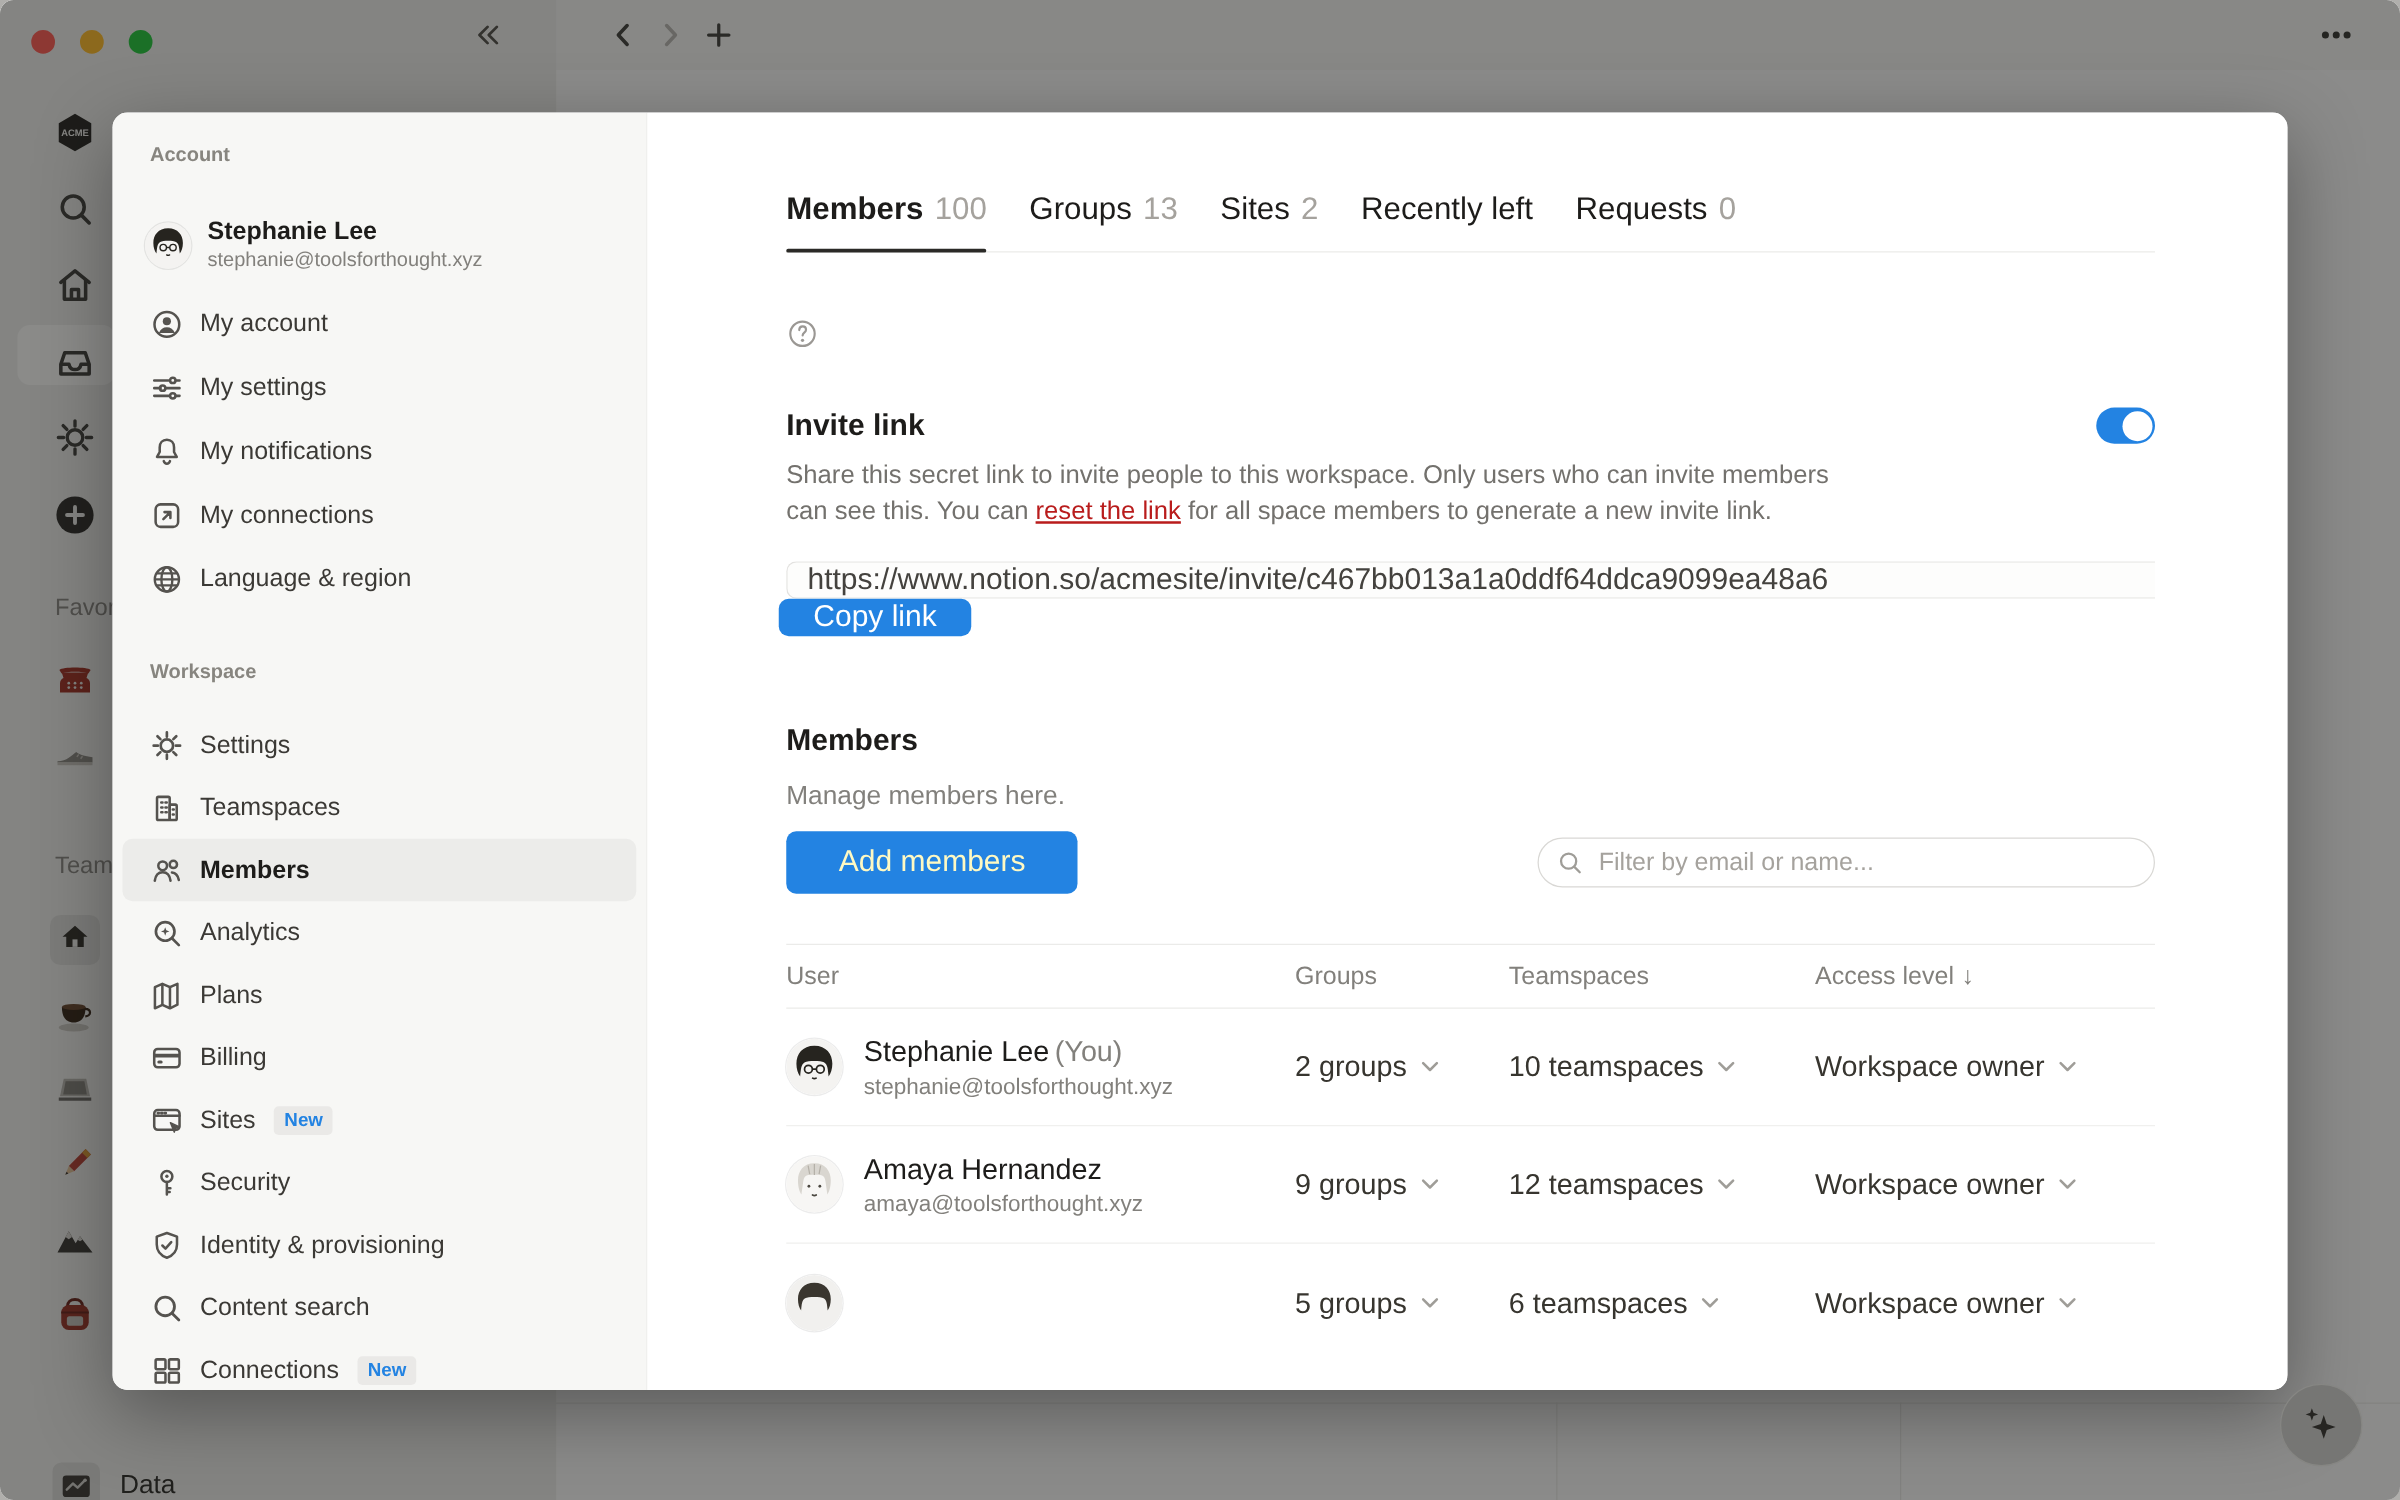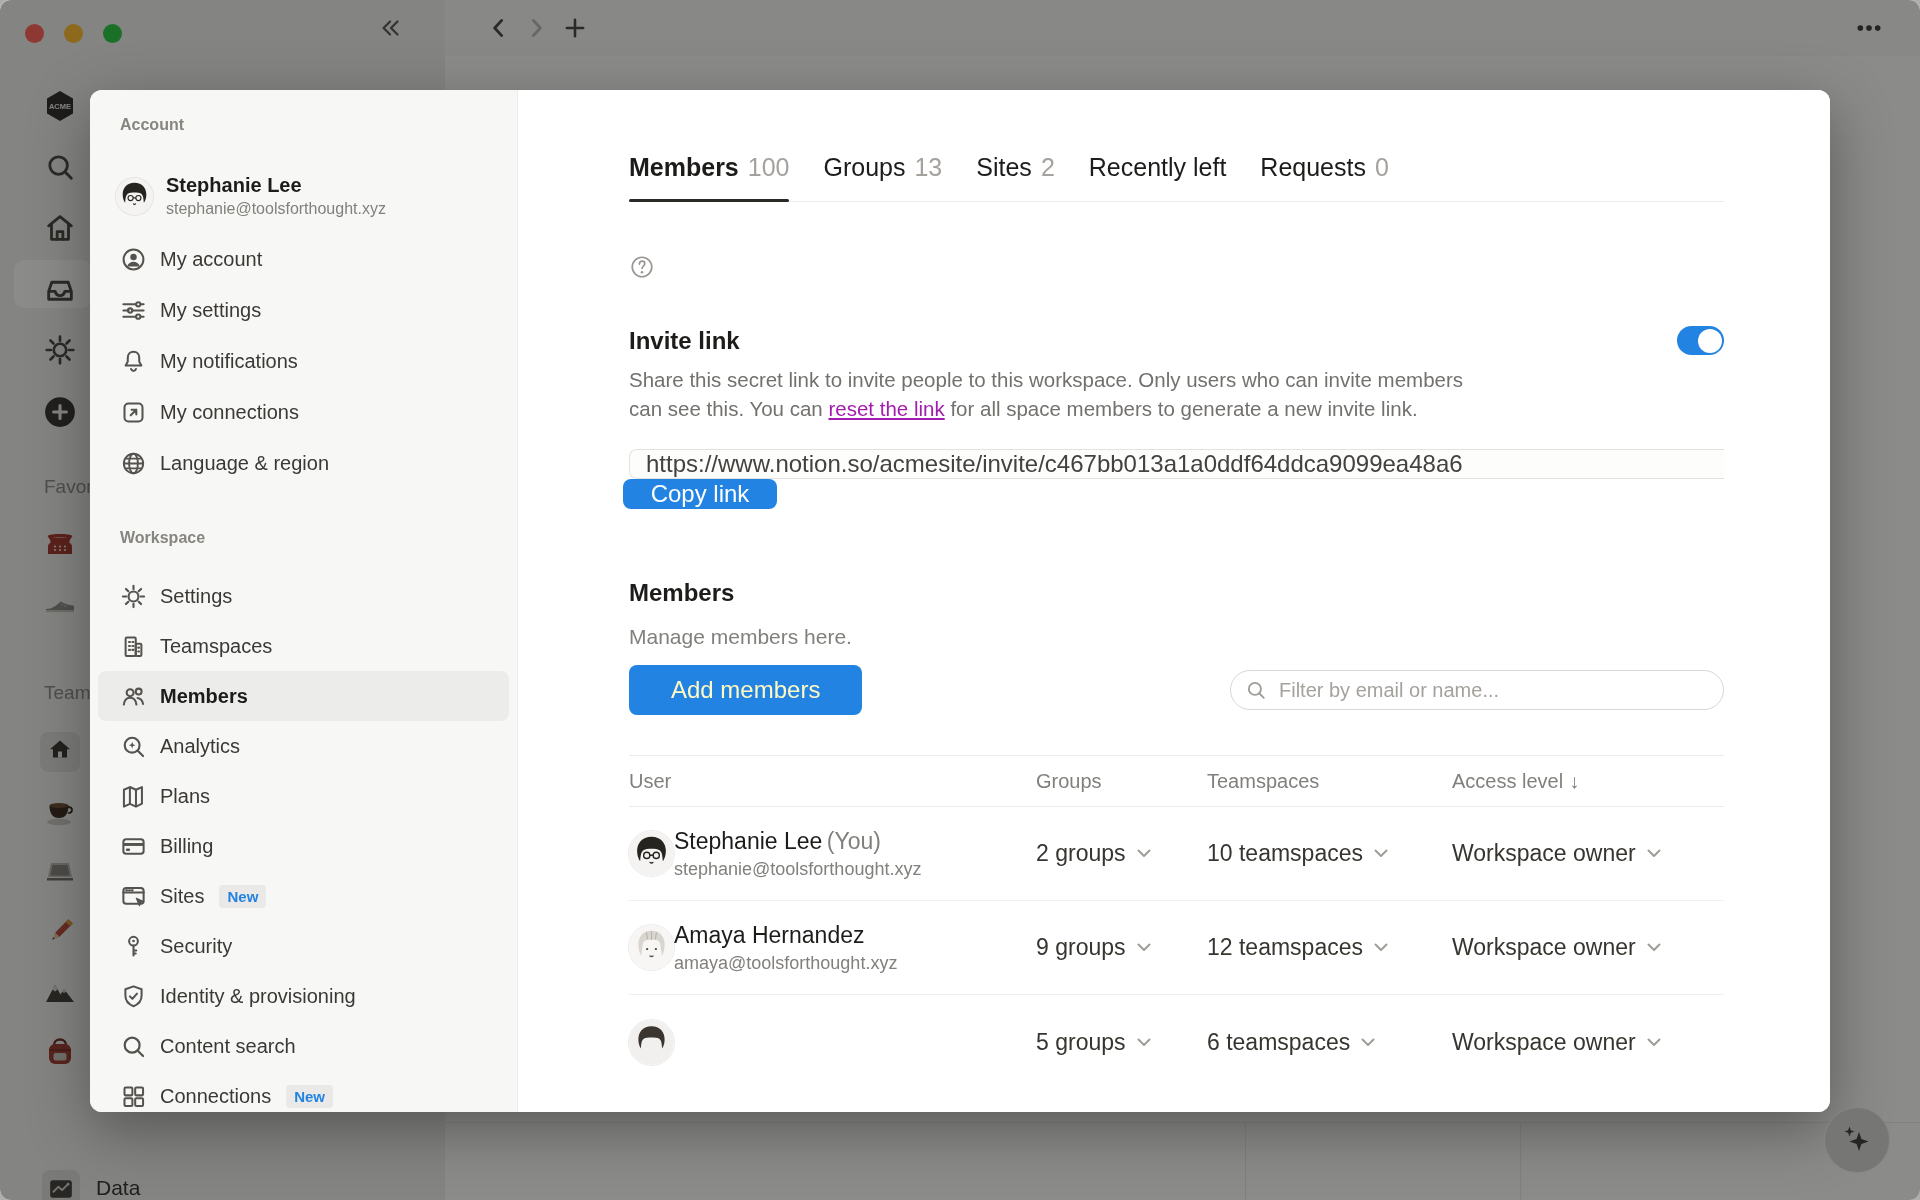--- a/index.html
+++ b/index.html
@@ -72,21 +72,21 @@
   .learn-txt{font-size:24px;}
   .q-ico{width:26px;height:26px;flex:none;color:#9b9894;}
   .q-ico svg{width:26px;height:26px;}
 
   .invite-head{margin-top:46px;display:flex;align-items:flex-end;justify-content:space-between;}
   .h2{font-size:24px;font-weight:700;color:#1d1c1a;}
   .toggle{width:47px;height:29px;border-radius:15px;background:#2383e2;position:relative;cursor:pointer;flex:none;}
   .toggle .knob{position:absolute;top:2.5px;right:2.5px;width:24px;height:24px;border-radius:50%;background:#fff;}
 
   .para{margin-top:10px;width:856px;font-size:20.5px;line-height:29px;color:#73716d;}
-  .para a{color:#a21caf;text-decoration:underline;cursor:pointer;}
+  .para a{color:#b91c1c;text-decoration:underline;cursor:pointer;}
 
   .url-row{margin-top:26px;display:flex;height:54px;flex-direction:column;}
   .url-input{flex:1;height:54px;border:1px solid #e3e2e0;border-right:none;border-radius:8px 0 0 8px;
     background:#fdfdfc;padding:0 16px;font-family:"Liberation Sans",sans-serif;font-size:24px;color:#44423e;outline:none;
     white-space:nowrap;overflow:hidden;}
   .copy-btn{width:154px;flex:none;border:none;border-radius:8px;margin-left:-6px;background:#2383e2;color:#fff;
     font-family:"Liberation Sans",sans-serif;font-size:24px;font-weight:500;cursor:pointer;}
 
   .members-title{margin-top:76px;}
   .subtitle{margin-top:18px;font-size:21px;color:#82807c;}
@@ -98,21 +98,21 @@
   .filter svg{width:22px;height:22px;color:#9f9d98;flex:none;}
   .filter input{border:none;outline:none;flex:1;font-family:"Liberation Sans",sans-serif;font-size:20px;color:#37352f;background:transparent;}
   .filter input::placeholder{color:#a5a29d;}
 
   .mtable{margin-top:40px;border-top:1px solid #ebebe9;}
   .thead{display:flex;align-items:center;height:51px;border-bottom:1px solid #ebebe9;color:#82807c;font-size:20px;}
   .c-user{width:407px;flex:none;} .c-groups{width:171px;flex:none;} .c-team{width:245px;flex:none;} .c-access{flex:1;}
   .sort{margin-left:6px;font-size:20px;color:#82807c;}
   .trow{display:flex;align-items:center;height:94px;border-bottom:1px solid #f0f0ee;}
   .trow:last-child{border-bottom:none;}
-  .ucell{display:flex;align-items:center;}
+  .ucell{display:flex;align-items:center;gap:17px;}
   .r-avatar{width:45px;height:45px;border-radius:50%;flex:none;box-shadow:0 0 0 1px rgba(0,0,0,0.08);}
   .r-name{font-size:23px;font-weight:500;color:#1d1c1a;white-space:nowrap;}
   .r-you{font-size:23px;color:#82807c;font-weight:400;}
   .r-email{font-size:18px;color:#82807c;margin-top:4px;}
   .dcell{display:flex;align-items:center;gap:11px;font-size:23px;color:#37352f;cursor:pointer;}
   .chev{width:14px;height:9px;color:#9f9d98;flex:none;}
   .chev svg{width:14px;height:9px;display:block;}
 </style>
 </head>
 <body>

